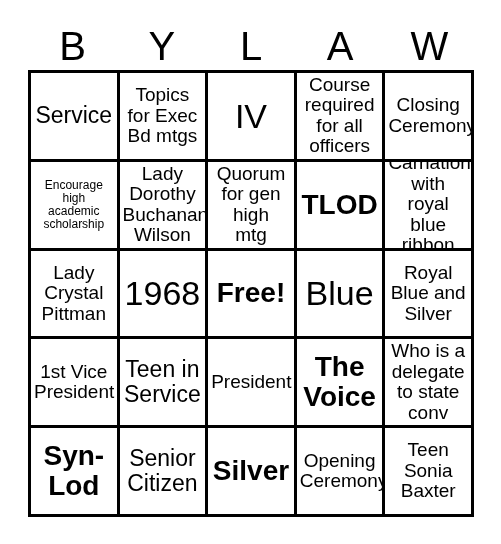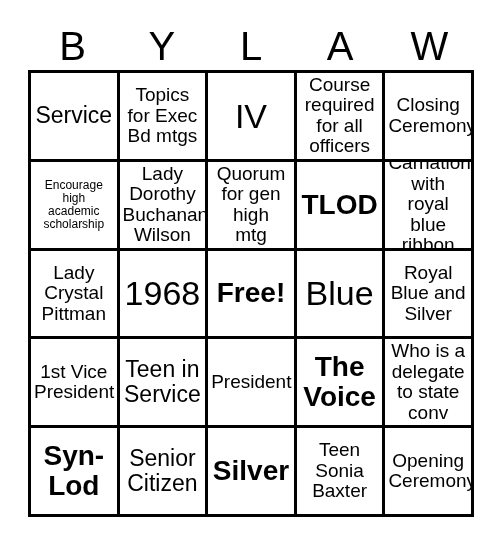--- a/index.html
+++ b/index.html
@@ -197,24 +197,24 @@
         <span class="cell-text">Syn-
 Lod</span>
       </div>
     <div class="cell fs-lg">
         <span class="cell-text">Senior
 Citizen</span>
       </div>
     <div class="cell fs-xl">
         <span class="cell-text">Silver</span>
       </div>
+    <div class="cell fs-sm">
+        <span class="cell-text">Opening
+Ceremony</span>
+      </div>
     <div class="cell fs-md">
         <span class="cell-text">Teen
 Sonia
 Baxter</span>
       </div>
-    <div class="cell fs-sm">
-        <span class="cell-text">Opening
-Ceremony</span>
-      </div>
   </div>
 
 </div>
 
 </body></html>

